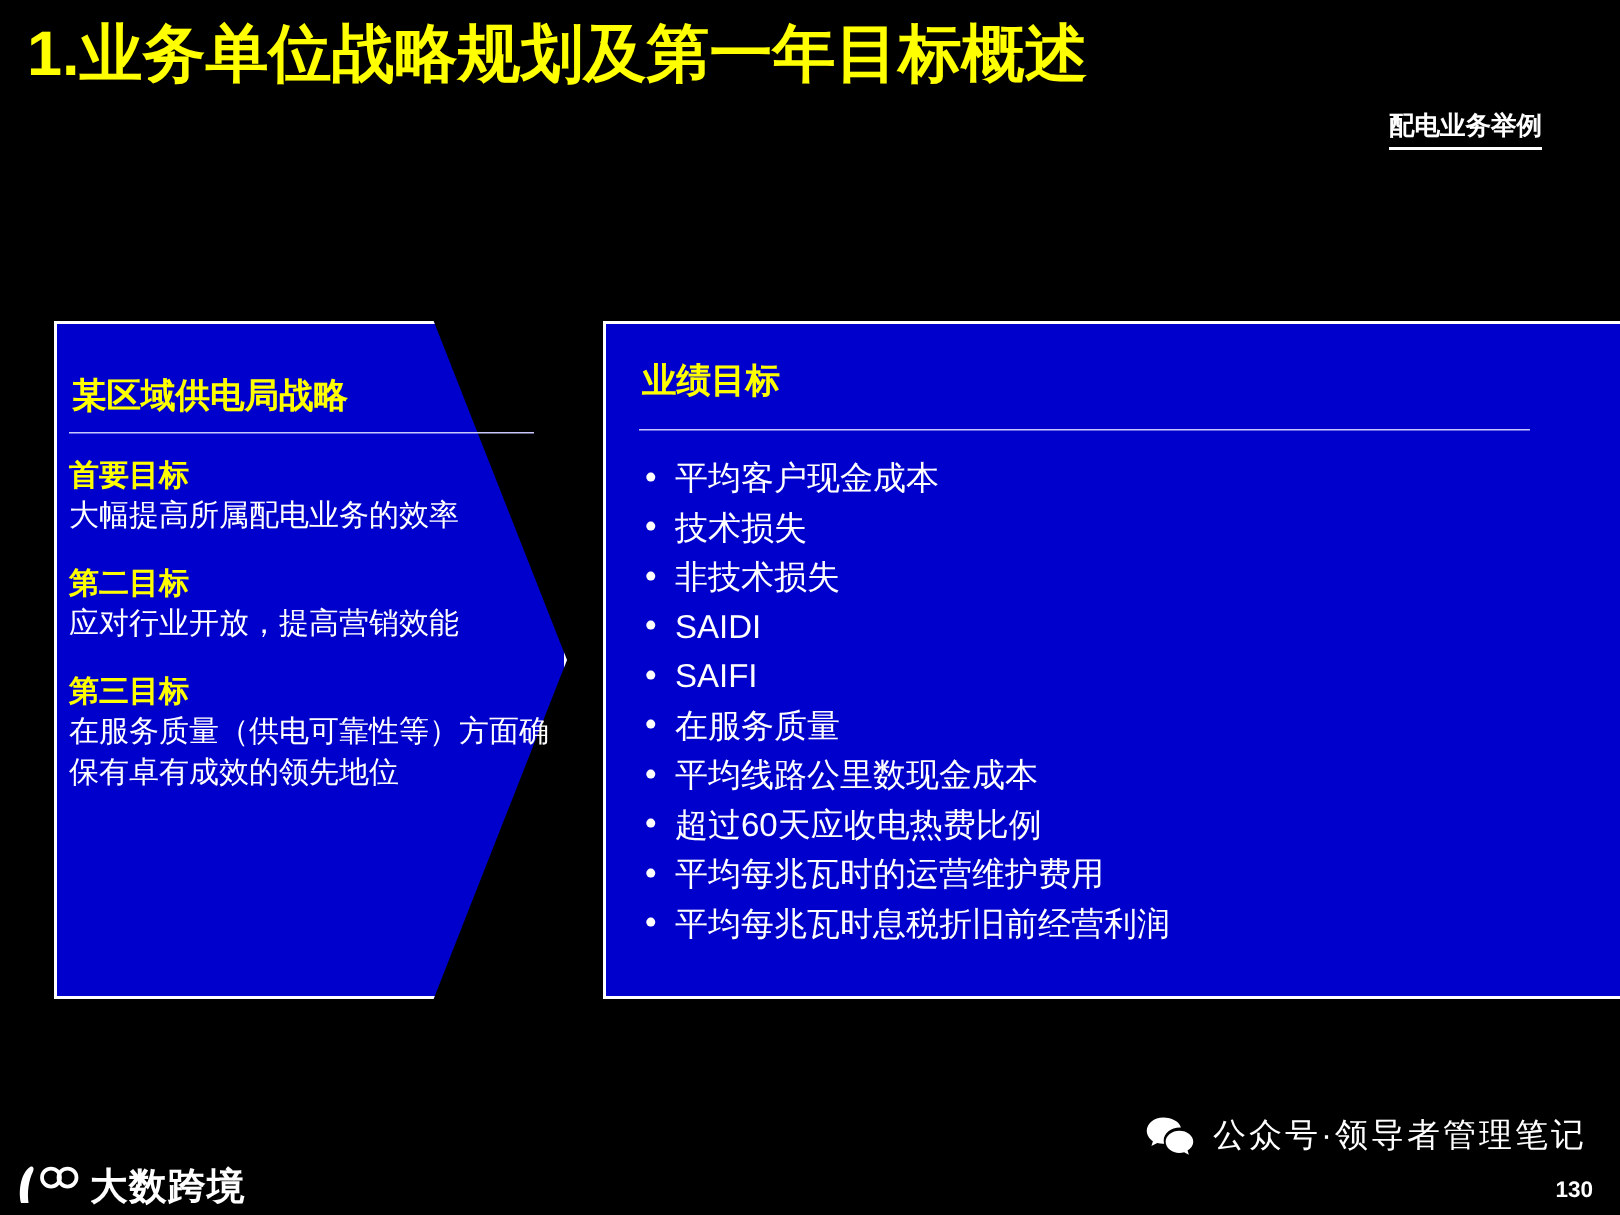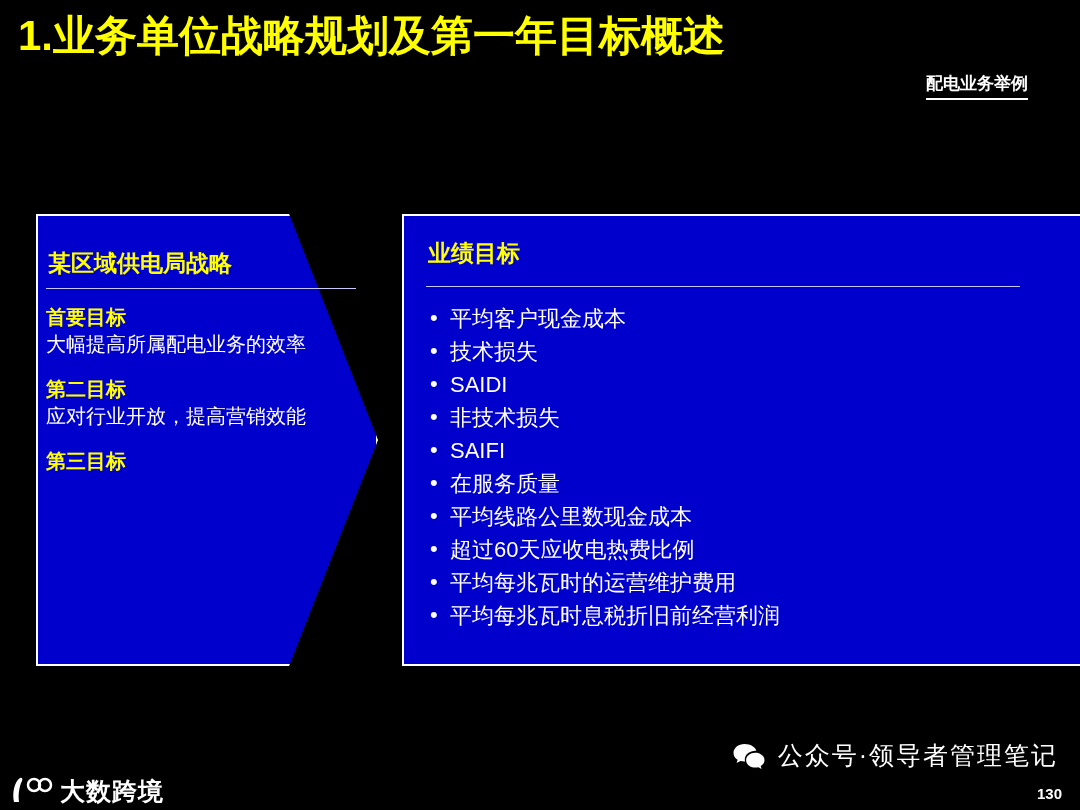--- a/index.html
+++ b/index.html
@@ -152,21 +152,21 @@
     position: absolute;
     right: 22px;
     bottom: 38px;
     display: flex;
     align-items: center;
     gap: 12px;
     color: #ffffff;
   }
   #wechat-icon { width: 34px; height: 28px; display: block; }
   #wechat-text {
-    font-size: 25px;
+    font-size: 22px;
     letter-spacing: 2px;
     white-space: nowrap;
   }
   #page-number {
     position: absolute;
     right: 18px;
     bottom: 8px;
     color: #ffffff;
     font-size: 15px;
     font-weight: bold;
@@ -202,31 +202,32 @@
   <div class="goal-block">
     <div class="goal-head">首要目标</div>
     <div class="goal-text">大幅提高所属配电业务的效率</div>
   </div>
   <div class="goal-block">
     <div class="goal-head">第二目标</div>
     <div class="goal-text">应对行业开放，提高营销效能</div>
   </div>
   <div class="goal-block">
     <div class="goal-head">第三目标</div>
+    <div class="goal-text">在服务质量（供电可靠性等）方面确保有卓有成效的领先地位</div>
   </div>
 </div>
 
 <div id="metrics-panel">
   <div id="metrics-title">业绩目标</div>
   <div id="metrics-rule"></div>
   <ul id="metrics-list">
     <li>平均客户现金成本</li>
     <li>技术损失</li>
+    <li>非技术损失</li>
     <li>SAIDI</li>
-    <li>非技术损失</li>
     <li>SAIFI</li>
     <li>在服务质量</li>
     <li>平均线路公里数现金成本</li>
     <li>超过60天应收电热费比例</li>
     <li>平均每兆瓦时的运营维护费用</li>
     <li>平均每兆瓦时息税折旧前经营利润</li>
   </ul>
 </div>
 
 <div id="footer-bar"></div>

